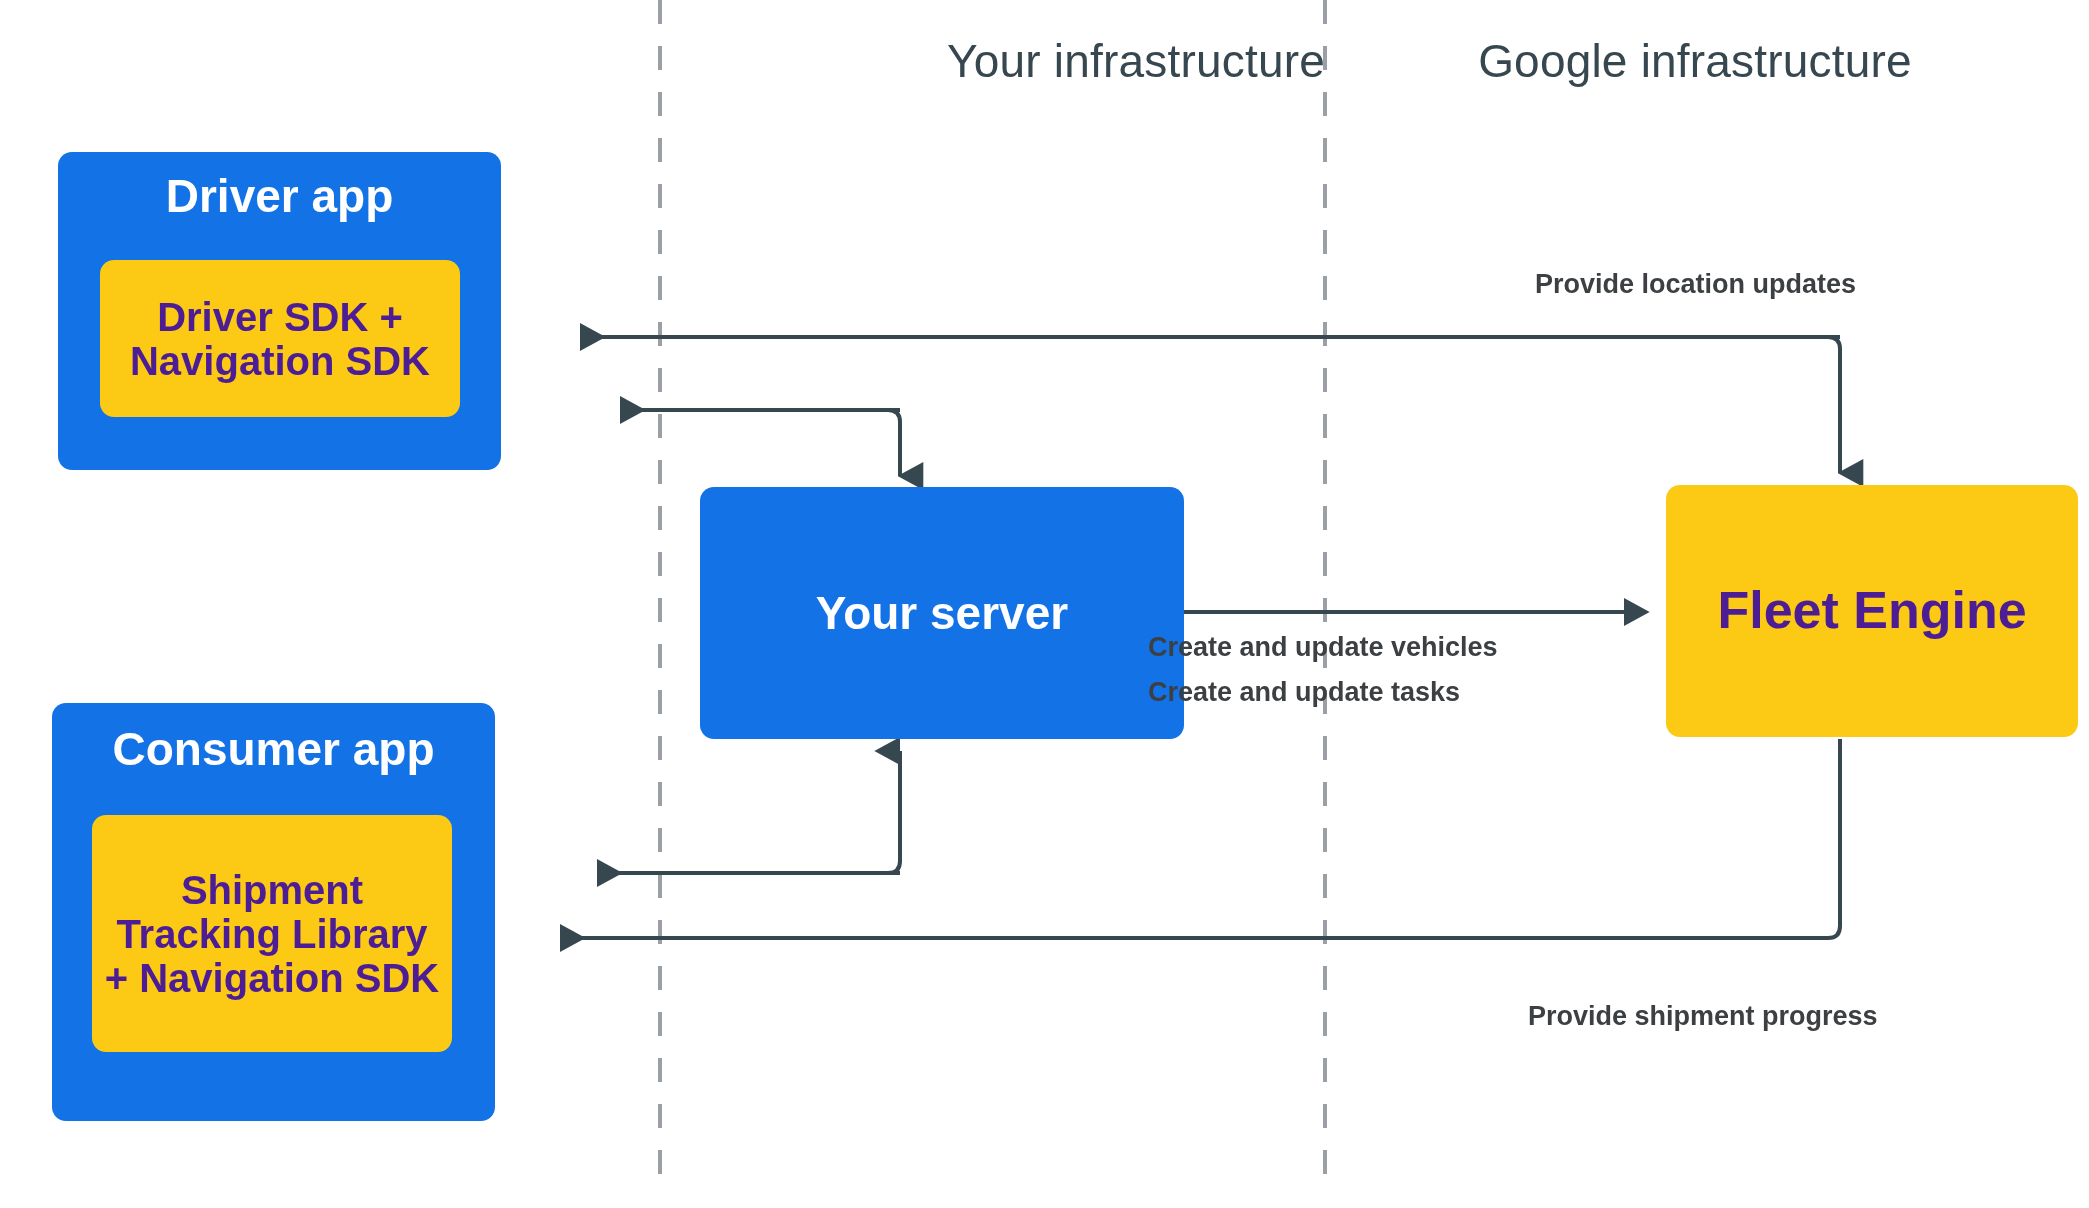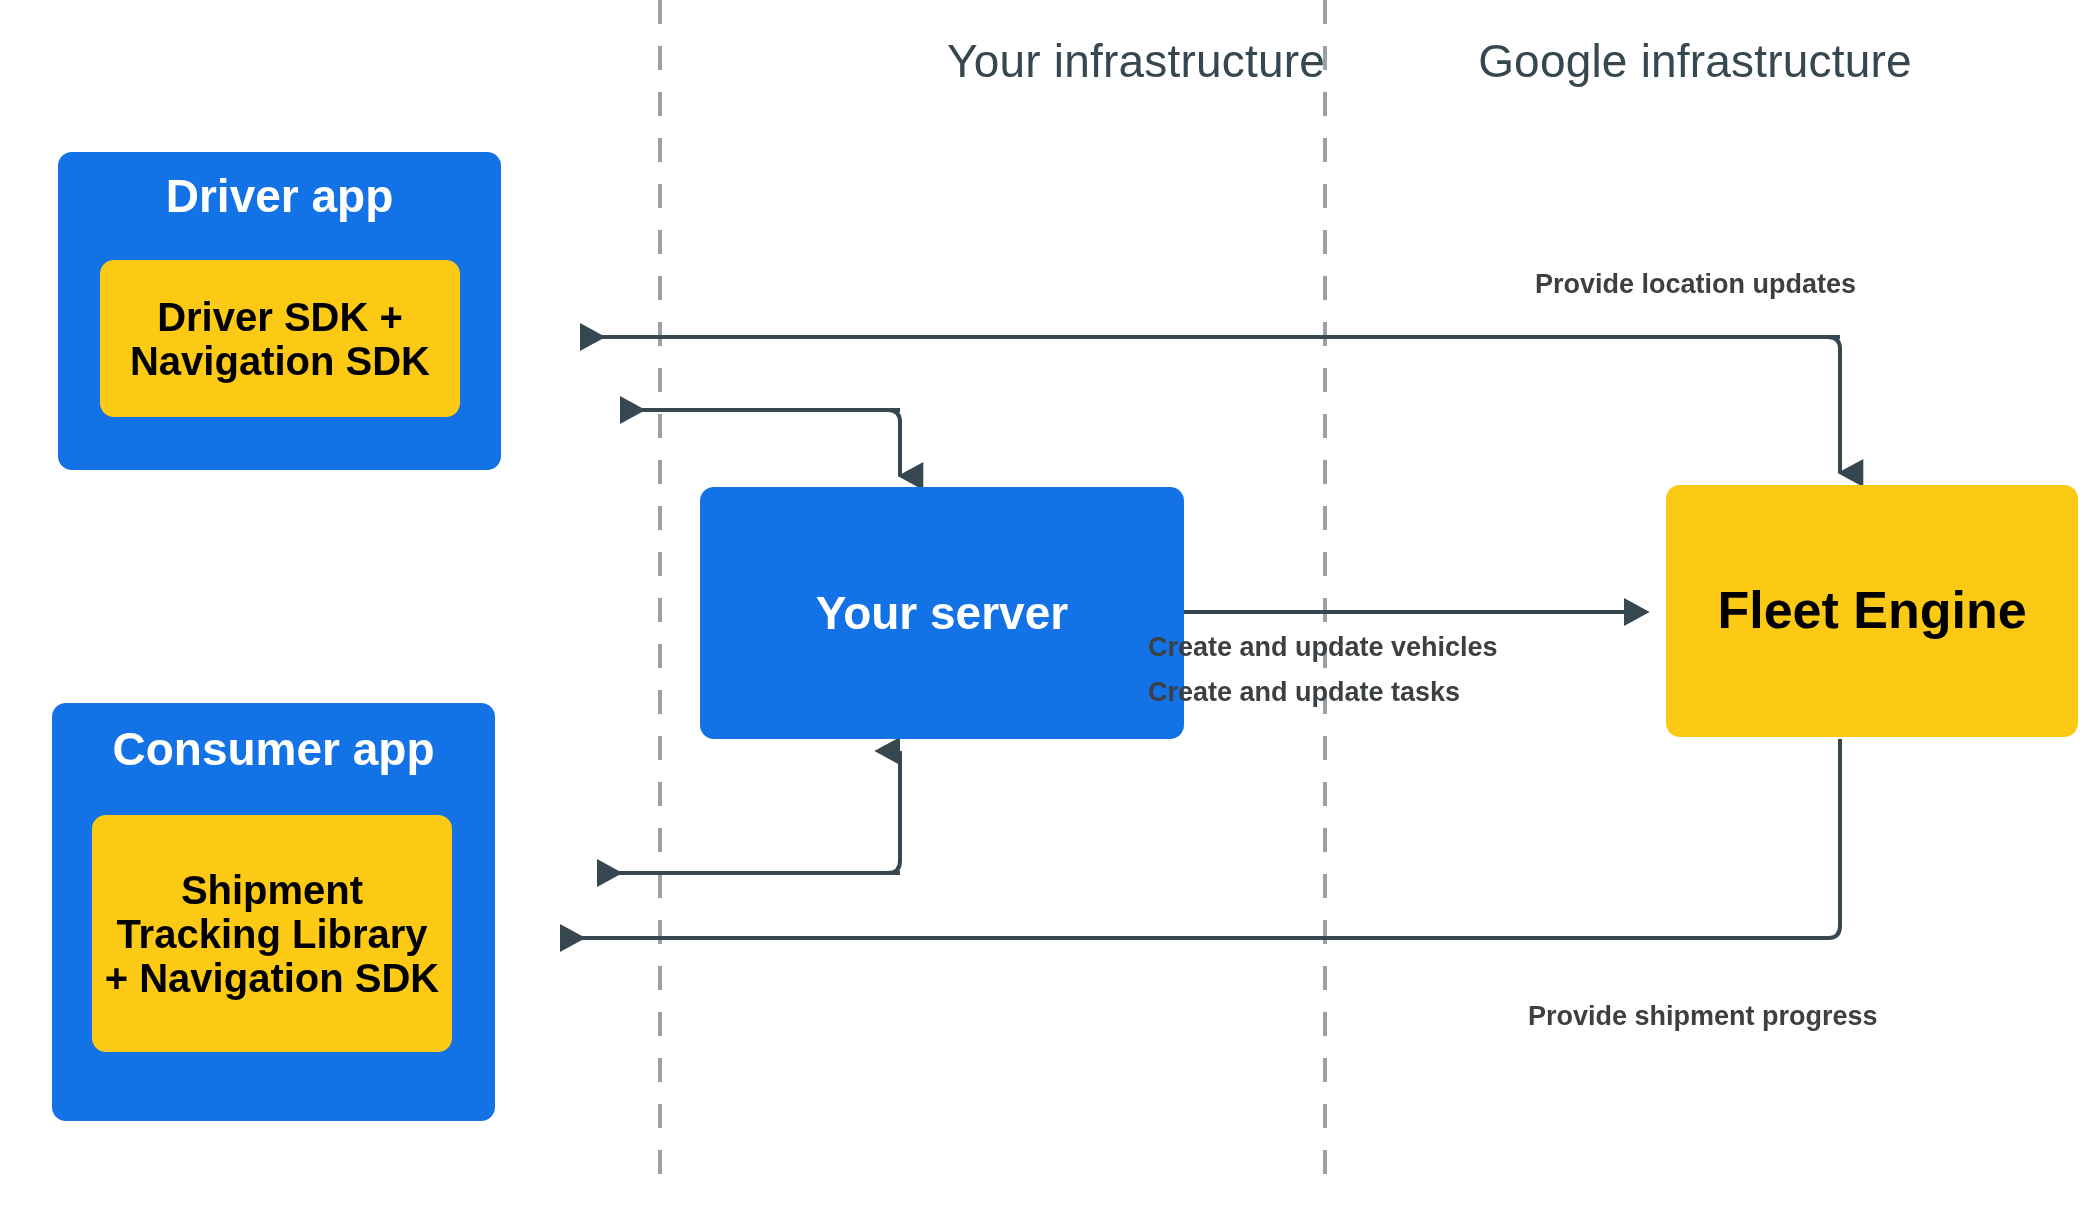--- a/index.html
+++ b/index.html
@@ -50,21 +50,21 @@
 
   .node-title-white {
     color: #ffffff;
     font-weight: bold;
     font-size: 46px;
     line-height: 1.05;
     text-align: center;
     white-space: nowrap;
   }
   .node-title-dark {
-    color: #000000;
+    color: #4c1d95;
     font-weight: bold;
     font-size: 46px;
     line-height: 1.1;
     text-align: center;
   }
 
   
   #node-driver-app {
     left: 58px; top: 152px; width: 443px; height: 318px;
     justify-content: flex-start;

